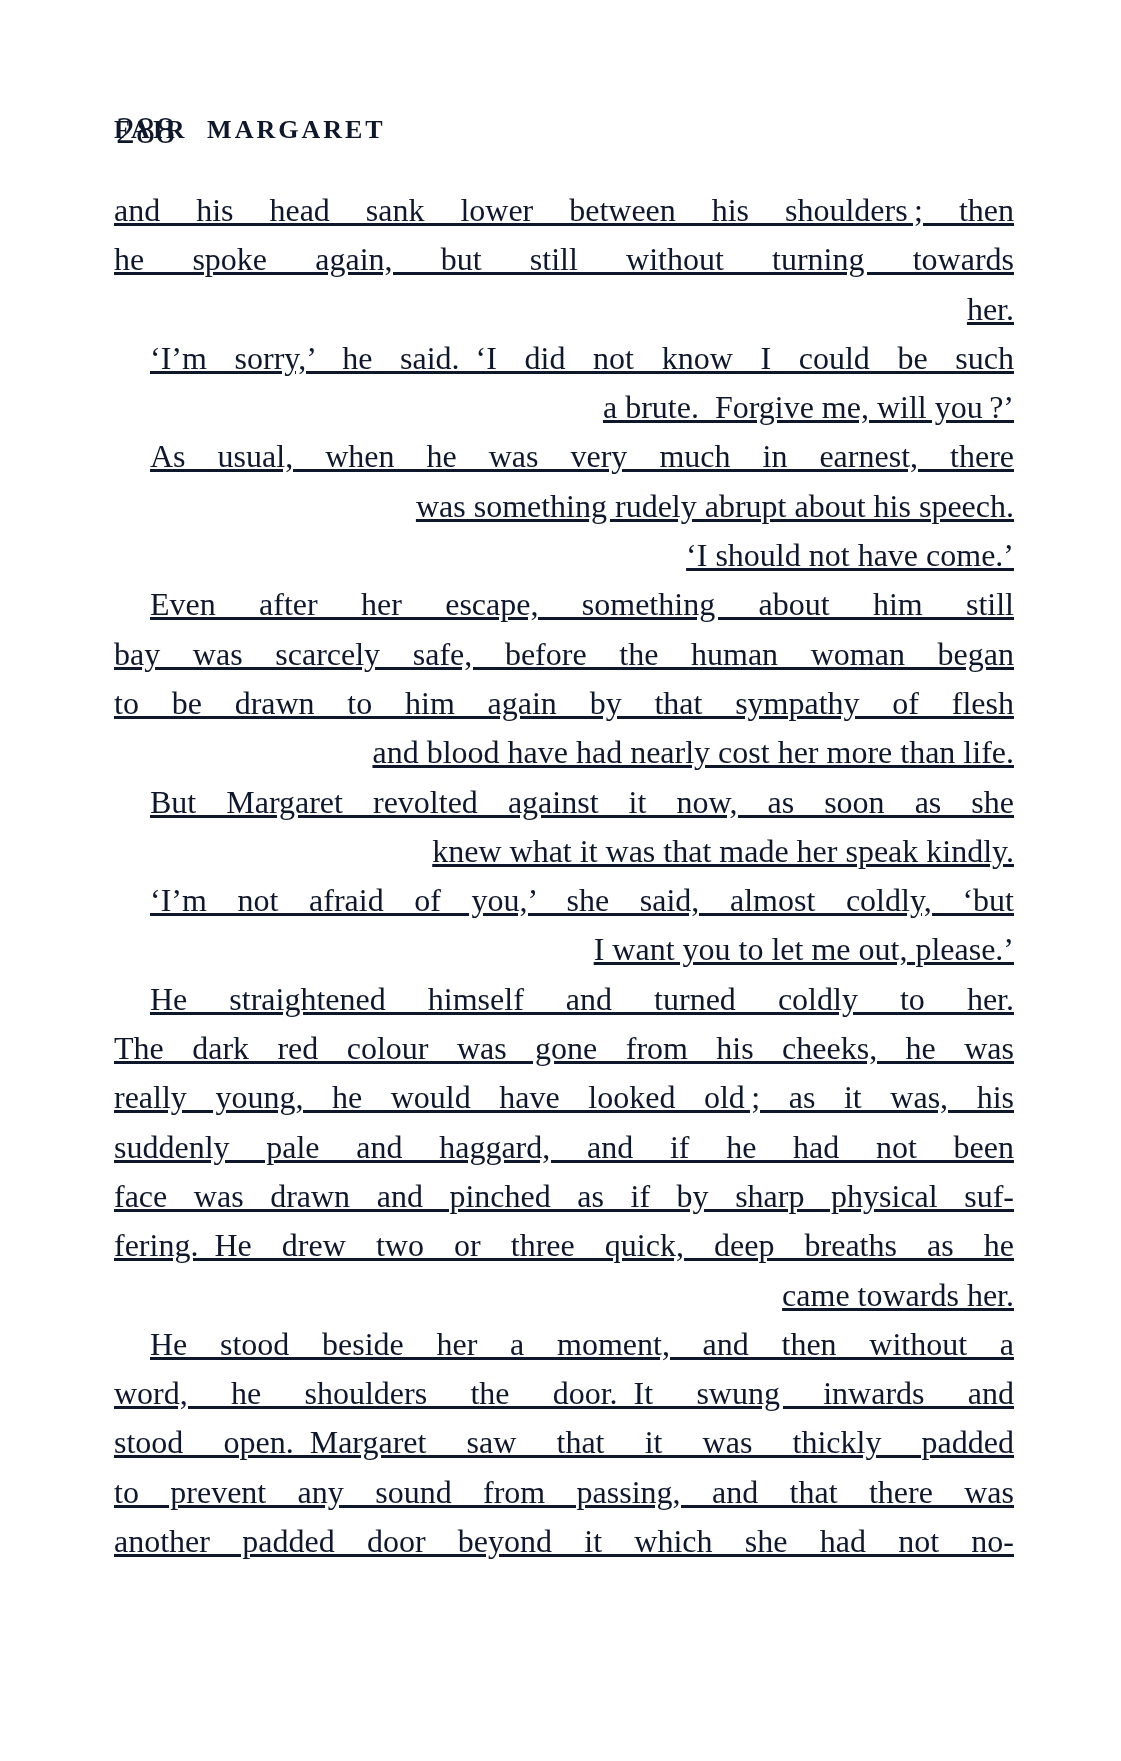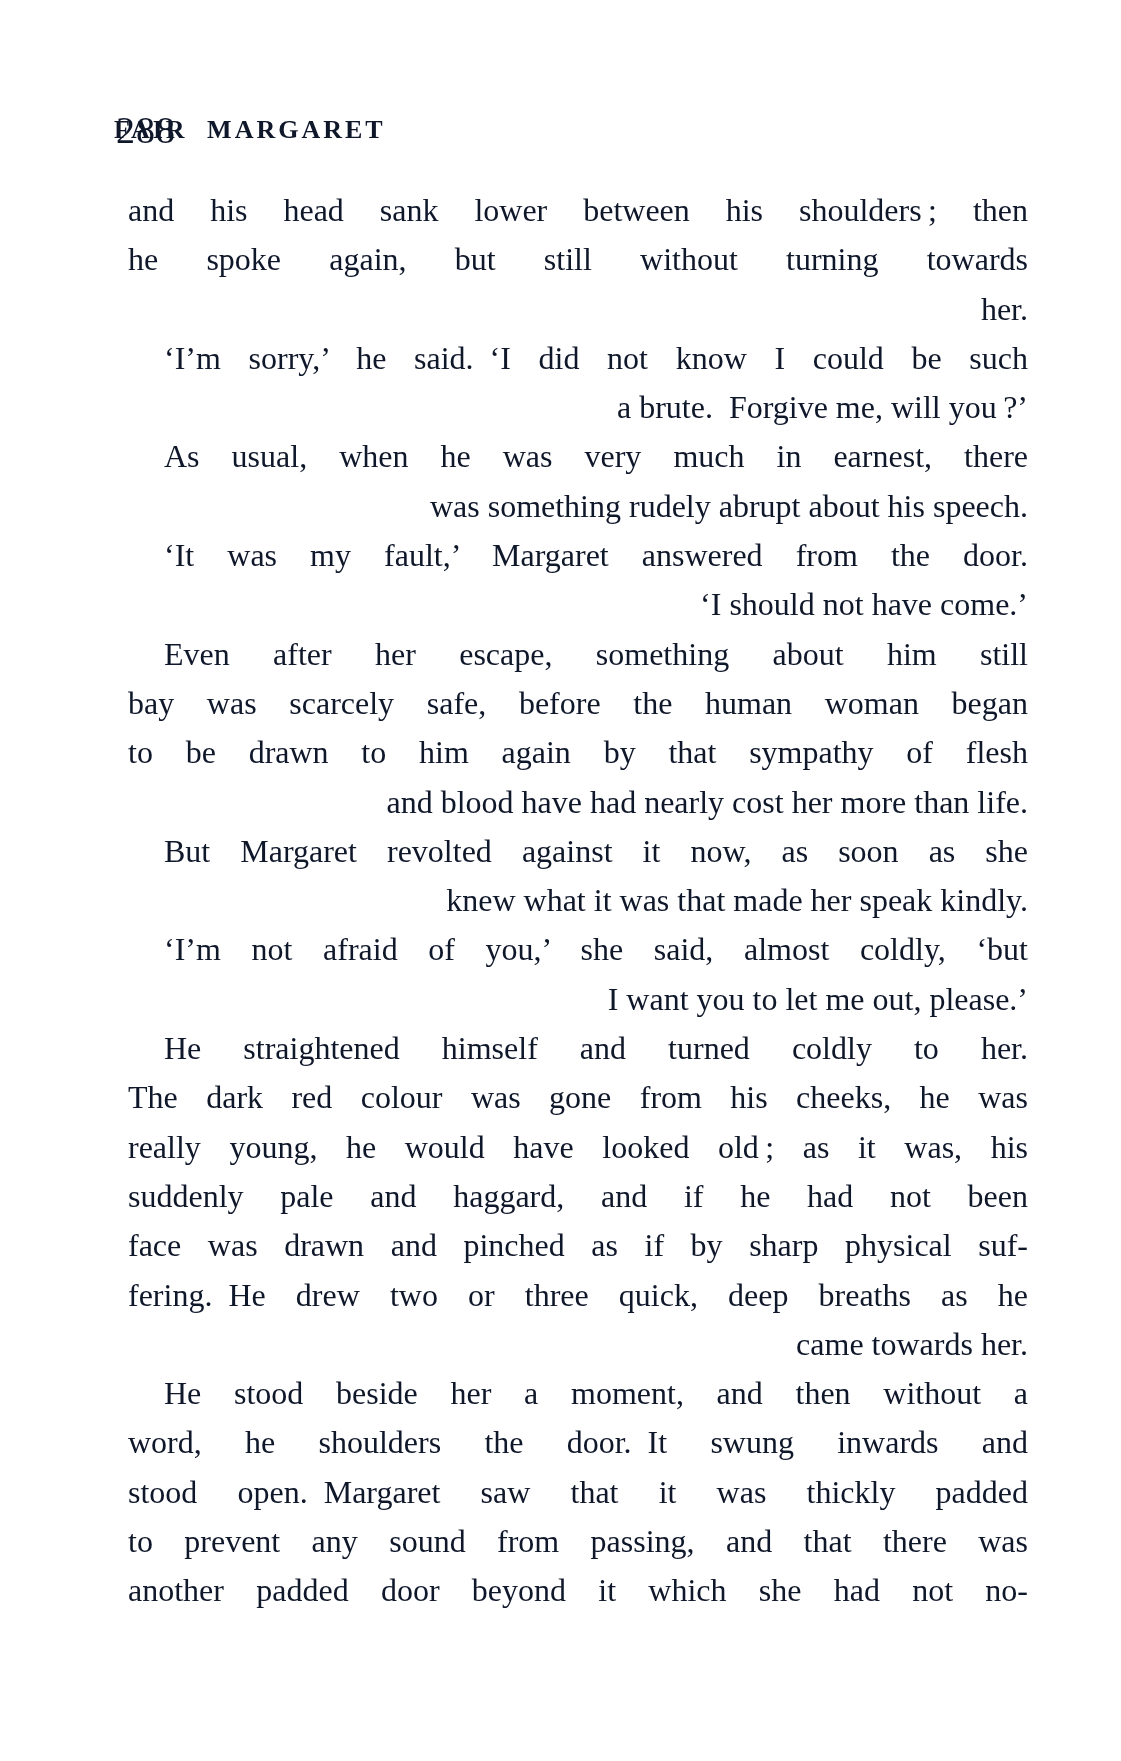--- a/index.html
+++ b/index.html
@@ -39,23 +39,24 @@
     top: 0;
     text-align: left;
     font-size: 26px;
     font-weight: bold;
     line-height: 44px;
     letter-spacing: 3px;
     word-spacing: 10px;
   }
   .text-block {
     position: absolute;
-    left: 128px;
+    left: 114px;
     top: 186px;
     width: 900px;
+    text-decoration: underline;
   }
   .line {
     height: 49.3px;
     line-height: 49.3px;
     font-size: 32px;
     text-align: right;
     white-space: nowrap;
   }
   .line.j {
     white-space: normal;
@@ -75,21 +76,20 @@
     <div class="running-title">FAIR MARGARET</div>
   </div>
   <div class="text-block">
       <div class="line j">and his head sank lower between his shoulders ; then</div>
       <div class="line j">he spoke again, but still without turning towards</div>
       <div class="line">her.</div>
       <div class="line j in">‘I’m sorry,’ he said. ‘I did not know I could be such</div>
       <div class="line">a brute. Forgive me, will you ?’</div>
       <div class="line j in">As usual, when he was very much in earnest, there</div>
       <div class="line">was something rudely abrupt about his speech.</div>
-      <div class="line j in">‘It was my fault,’ Margaret answered from the door.</div>
       <div class="line">‘I should not have come.’</div>
       <div class="line j in">Even after her escape, something about him still</div>
       <div class="line j">bay was scarcely safe, before the human woman began</div>
       <div class="line j">to be drawn to him again by that sympathy of flesh</div>
       <div class="line">and blood have had nearly cost her more than life.</div>
       <div class="line j in">But Margaret revolted against it now, as soon as she</div>
       <div class="line">knew what it was that made her speak kindly.</div>
       <div class="line j in">‘I’m not afraid of you,’ she said, almost coldly, ‘but</div>
       <div class="line">I want you to let me out, please.’</div>
       <div class="line j in">He straightened himself and turned coldly to her.</div>

